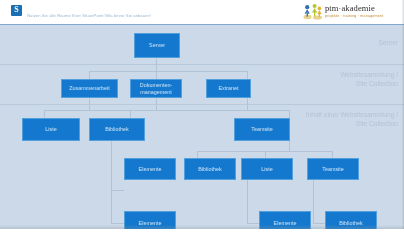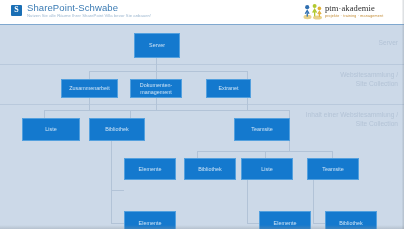--- a/index.html
+++ b/index.html
@@ -171,21 +171,20 @@
 <body>
 
 <div id="screen">
 
   <div id="header">
 
     <div id="sp-logo-mark">
       <span class="glyph">S</span>
     </div>
 
-    <div id="sp-title">SharePoint-Schwabe</div>
     <div id="sp-subtitle">Nutzen Sie alle Räume Ihrer SharePoint Villa bevor Sie anbauen!</div>
 
     <div id="ptm-logo">
       <svg id="ptm-figures" viewBox="0 0 20 17">
         <ellipse cx="4.5" cy="14" rx="4" ry="2.2" fill="#e8d28a"></ellipse>
         <ellipse cx="14.5" cy="14.5" rx="4.5" ry="2" fill="#e8d28a"></ellipse>
         <circle cx="4.2" cy="4.2" r="2.1" fill="#2f6fb0"></circle>
         <path d="M4.2 6.3 L1.7 10.4 L2.9 11.0 L4.2 8.8 L5.5 11.0 L6.7 10.4 Z" fill="#2f6fb0"></path>
         <rect x="3.6" y="9.2" width="1.3" height="4.4" fill="#2f6fb0"></rect>
         <circle cx="11.6" cy="3.0" r="2.0" fill="#b1c92f"></circle>

